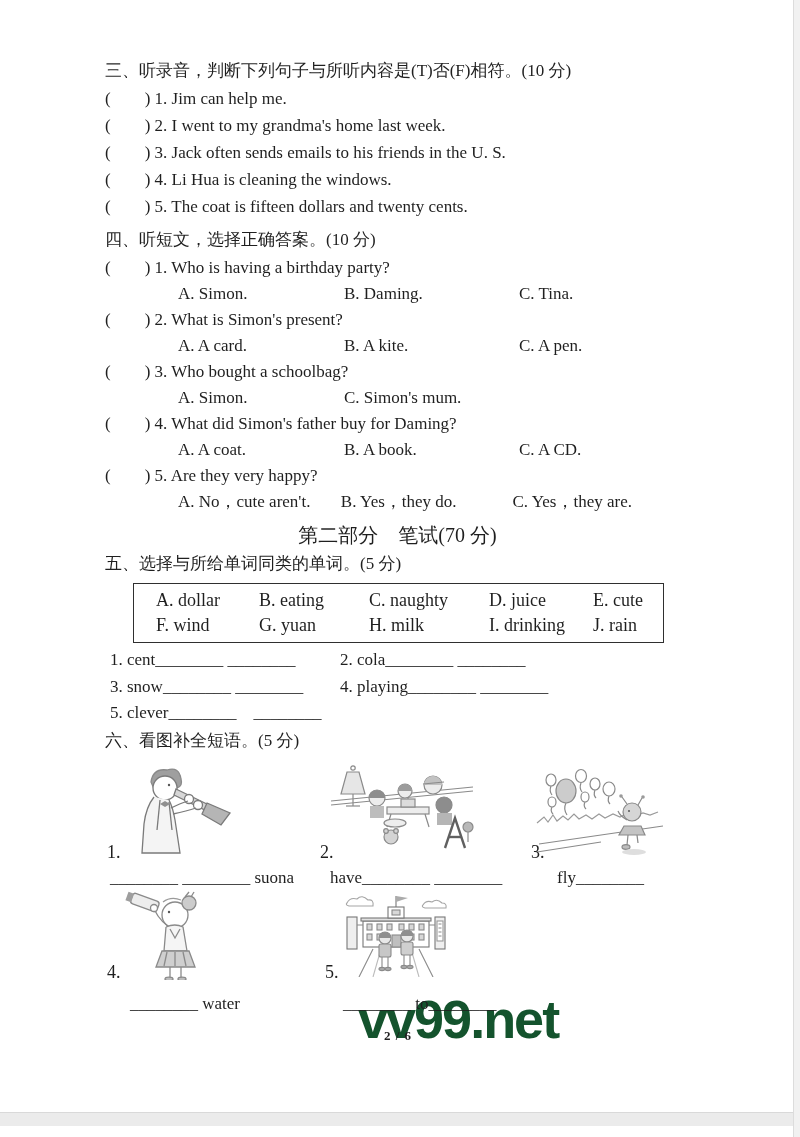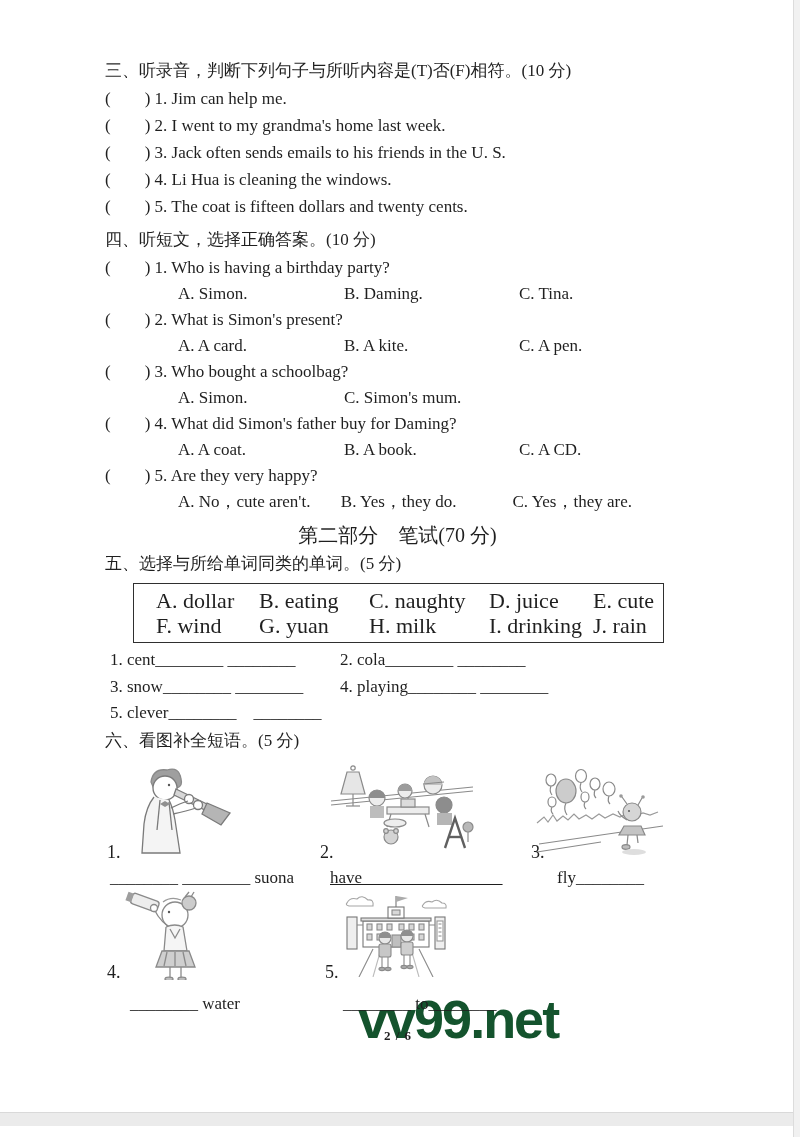--- a/index.html
+++ b/index.html
@@ -15,21 +15,21 @@
 
   .s4-q { line-height:27px; height:27px; white-space:pre; font-size:17px; }
   .opts { display:flex; padding-left:73px; line-height:25px; height:25px; font-size:17px; }
   .opt-a { width:166px; white-space:pre; }
   .opt-b { width:175px; white-space:pre; }
   .opt-c { flex:1; white-space:pre; }
 
   .part2 { margin-top:6px; height:30px; line-height:30px; text-align:center; font-size:20px; white-space:pre; width:585px; }
 
   .bank-box { margin-top:5px; margin-left:28px; width:531px; border:1.5px solid #2f2f2f; padding:4px 0 4px 22px; }
-  .bank-row { display:flex; line-height:25px; height:25px; font-size:22px; }
+  .bank-row { display:flex; line-height:25px; height:25px; font-size:18px; }
   .bank-row span { white-space:pre; }
   .bk1 { width:103px; } .bk2 { width:110px; } .bk3 { width:120px; } .bk4 { width:104px; } .bk5 { flex:1; }
 
   .blank-rows { margin-top:4px; }
   .blank-row { display:flex; line-height:26.5px; height:26.5px; font-size:17px; }
   .bcol1 { width:235px; padding-left:5px; white-space:pre; }
   .bcol2 { flex:1; white-space:pre; }
 
   .pictures { position:relative; margin-top:3px; height:262px; }
   .fig-img { position:absolute; }
@@ -175,21 +175,21 @@
           <circle cx="64" cy="77" r="7" fill="#d4d4d4"></circle>
           <circle cx="59" cy="71" r="2.3" fill="#d4d4d4"></circle>
           <circle cx="69" cy="71" r="2.3" fill="#d4d4d4"></circle>
           <path d="M118,88 L128,58 L138,88" stroke="#606060" stroke-width="2.4"></path>
           <path d="M122,77 L134,77" stroke="#606060" stroke-width="2.4"></path>
           <circle cx="141" cy="67" r="5" fill="#b8b8b8"></circle>
           <path d="M141,72 L141,82"></path>
         </svg>
       </span>
       <span class="fig-num" style="left:215px; top:84px;">2.</span>
-      <span class="fig-cap" style="left:225px; top:110px;text-decoration:underline;">have________ ________</span>
+      <span class="fig-cap" style="left:225px; top:110px;">have________ ________</span>
 
       <span class="fig-img" style="left:430px; top:8px;">
         <svg width="132" height="92" viewBox="0 0 132 92" fill="none" stroke="#8a8a8a" stroke-width="1.2">
           <ellipse cx="16" cy="14" rx="5" ry="6" fill="#ffffff"></ellipse>
             <path d="M16,20 q-2,5 1,9"></path>
           <ellipse cx="31" cy="25" rx="10" ry="12" fill="#cccccc"></ellipse>
             <path d="M31,37 q-3,6 1,12"></path>
           <ellipse cx="46" cy="10" rx="5.5" ry="6.5" fill="#ffffff"></ellipse>
             <path d="M46,17 q-2,5 1,9"></path>
           <ellipse cx="60" cy="18" rx="5" ry="6" fill="#ffffff"></ellipse>

